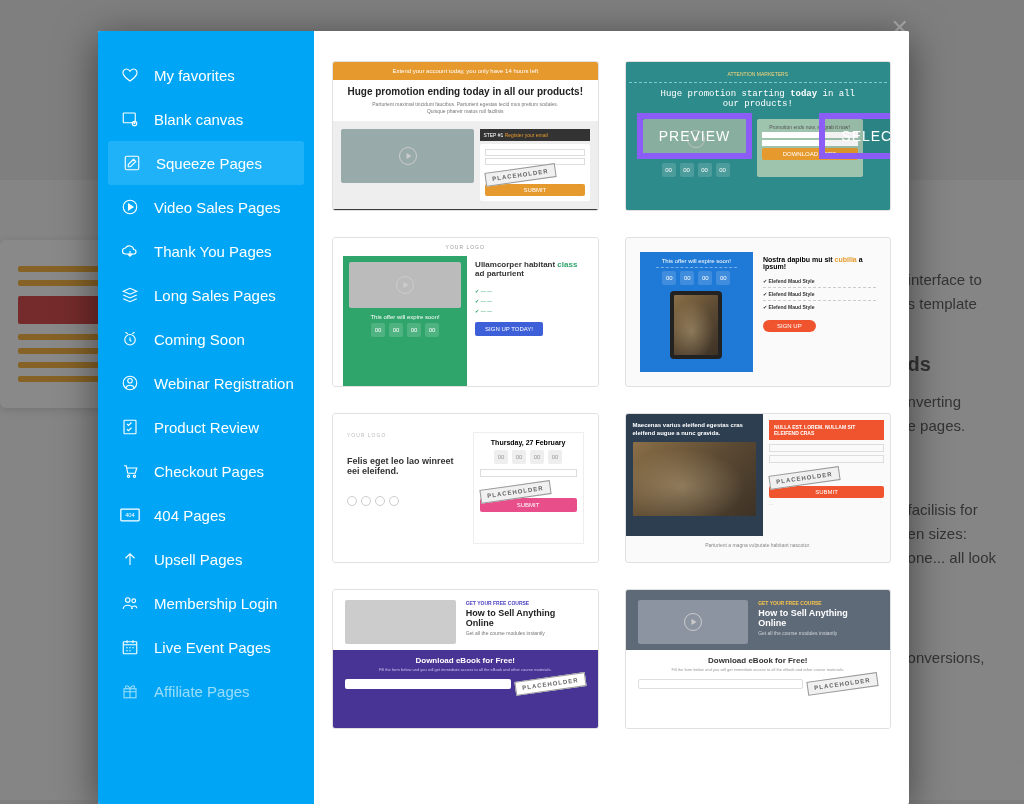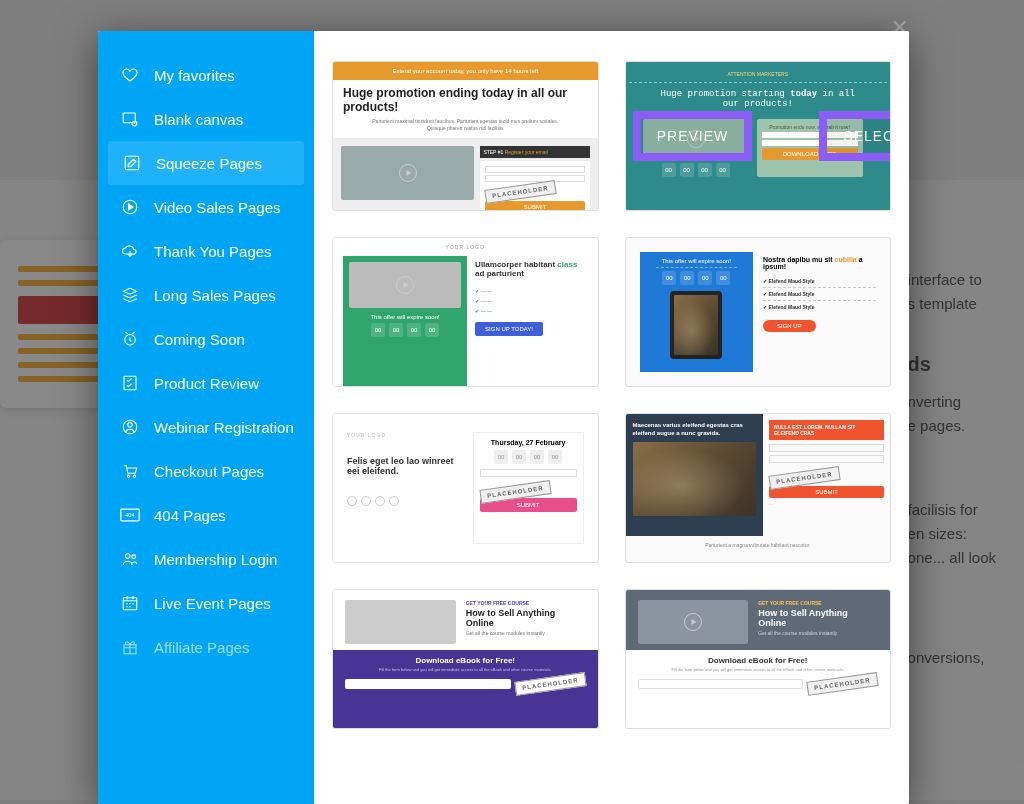--- a/index.html
+++ b/index.html
@@ -143,21 +143,21 @@
     
     .hover-overlay {
       position: absolute;
       inset: 0;
       display: flex;
       align-items: center;
       justify-content: center;
       gap: 22px;
     }
     .hover-btn {
-      border: 8px solid #8b5cf6;
+      border: 6px solid #8b5cf6;
       color: #fff;
       padding: 9px 16px;
       font-size: 14px;
       letter-spacing: 1px;
       background: rgba(0,0,0,0.05);
       cursor: pointer;
       margin-left: 45px;
     }
 
     
@@ -166,21 +166,21 @@
     .t-teal { background: #2e8b8b; }
     .t-green { background: #2fa56b; }
     .t-blue { background: #1e7ad6; }
     .t-pink { background: #e84e8a; }
     .t-dark { background: #2c3e50; }
     .t-purple { background: #473494; }
     .t-slate { background: #5f6a78; }
     .t-orange2 { background: #f0542e; }
     .t-white { background: #fff; }
 
-    .t-head { font-size: 12px; font-weight: 700; padding: 4px 10px; color: #222; }
+    .t-head { font-size: 10px; text-align: center; font-weight: 700; padding: 4px 10px; color: #222; }
     .t-sub { font-size: 5px; text-align: center; color: #777; padding: 0 30px 4px; line-height: 1.4; }
     .t-video {
       background: #888;
       border-radius: 2px;
       position: relative;
     }
     .t-video::after {
       content: "";
       position: absolute;
       left: 50%; top: 50%;
@@ -329,54 +329,62 @@
             <svg width="18" height="18" viewBox="0 0 24 24" fill="none" stroke="#fff" stroke-width="1.5">
               <circle cx="12" cy="13" r="7"></circle>
               <path d="M12 10v4l2 1M6 3l3 2M18 3l-3 2"></path>
             </svg>
           </span>
         <span>Coming Soon</span>
       </div>
       <div class="sidebar-item">
         <span class="sidebar-icon">
             <svg width="18" height="18" viewBox="0 0 24 24" fill="none" stroke="#fff" stroke-width="1.5">
-              <rect x="4" y="3" width="16" height="18" rx="1"></rect>
-              <path d="M8 8l2 2 4-4M8 15l2 2 4-4"></path>
-            </svg>
-          </span>
-        <span>Product Review</span>
-      </div>
-      <div class="sidebar-item">
-        <span class="sidebar-icon">
-            <svg width="18" height="18" viewBox="0 0 24 24" fill="none" stroke="#fff" stroke-width="1.5">
               <circle cx="12" cy="12" r="9"></circle>
               <circle cx="12" cy="9" r="3"></circle>
               <path d="M6 19c1-3 4-4 6-4s5 1 6 4"></path>
             </svg>
           </span>
         <span>Webinar Registration</span>
       </div>
       <div class="sidebar-item">
         <span class="sidebar-icon">
             <svg width="18" height="18" viewBox="0 0 24 24" fill="none" stroke="#fff" stroke-width="1.5">
+              <rect x="4" y="3" width="16" height="18" rx="1"></rect>
+              <path d="M8 8l2 2 4-4M8 15l2 2 4-4"></path>
+            </svg>
+          </span>
+        <span>Product Review</span>
+      </div>
+      <div class="sidebar-item">
+        <span class="sidebar-icon">
+            <svg width="18" height="18" viewBox="0 0 24 24" fill="none" stroke="#fff" stroke-width="1.5">
               <path d="M4 5h3l2 10h10l2-7H8"></path>
               <circle cx="10" cy="19" r="1.5"></circle>
               <circle cx="18" cy="19" r="1.5"></circle>
             </svg>
           </span>
         <span>Checkout Pages</span>
       </div>
       <div class="sidebar-item">
         <span class="sidebar-icon">
             <svg width="20" height="14" viewBox="0 0 24 16" fill="none" stroke="#fff" stroke-width="1.5">
               <rect x="1" y="1" width="22" height="14" rx="1"></rect>
               <text x="12" y="11" text-anchor="middle" font-size="7" fill="#fff" stroke="none">404</text>
             </svg>
           </span>
         <span>404 Pages</span>
+      </div>
+      <div class="sidebar-item">
+        <span class="sidebar-icon">
+            <svg width="18" height="18" viewBox="0 0 24 24" fill="none" stroke="#fff" stroke-width="1.5">
+              <path d="M12 20V5M6 11l6-6 6 6"></path>
+            </svg>
+          </span>
+        <span>Upsell Pages</span>
       </div>
       <div class="sidebar-item">
         <span class="sidebar-icon">
             <svg width="18" height="18" viewBox="0 0 24 24" fill="none" stroke="#fff" stroke-width="1.5">
               <circle cx="9" cy="8" r="3"></circle>
               <circle cx="17" cy="9" r="2.5"></circle>
               <path d="M3 20c0-3 3-5 6-5s6 2 6 5M14 20c0-2 2-4 4-4s3 1 3 3"></path>
             </svg>
           </span>
         <span>Membership Login</span>

